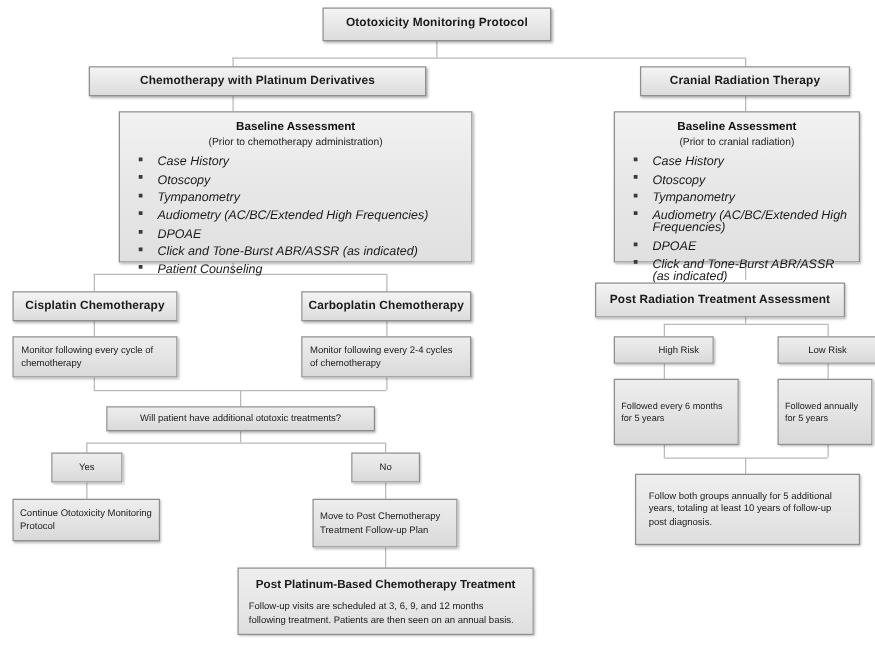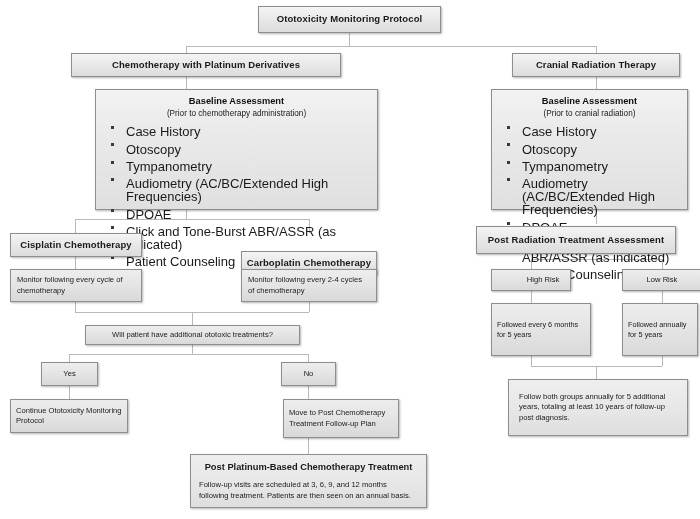--- a/index.html
+++ b/index.html
@@ -75,25 +75,26 @@
     margin-top: 3px;
     margin-bottom: 5px;
     color: #1a1a1a;
   }
   ul.bullets {
     list-style: none;
     margin: 0;
     padding: 0 0 0 6px;
   }
   ul.bullets li {
-    font-size: 13px;
+    font-size: 10px;
     color: #1a1a1a;
     line-height: 1.0;
     padding: 2.2px 0 2.2px 16px;
     position: relative;
+    font-style: italic;
   }
   ul.bullets li::before {
     content: "";
     position: absolute;
     left: 1px;
     top: 3px;
     width: 3px;
     height: 3px;
     background: #3a3a3a;
   }
@@ -204,21 +205,21 @@
   </div>
 
   <div class="node plain" style="left:10px; top:269px; width:132px; height:33px; padding:0 6px;">
     <div class="node-text">Monitor following every cycle of chemotherapy</div>
   </div>
 
   <div class="node" style="left:10px; top:233px; width:132px; height:24px;">
     <div class="title-bold">Cisplatin Chemotherapy</div>
   </div>
 
-  <div class="node" style="left:241px; top:233px; width:136px; height:24px;margin-top:18px;">
+  <div class="node" style="left:241px; top:233px; width:136px; height:24px;">
     <div class="title-bold">Carboplatin Chemotherapy</div>
   </div>
 
   <div class="node plain" style="left:241px; top:269px; width:136px; height:33px; padding:0 6px;">
     <div class="node-text">Monitor following every 2-4 cycles of chemotherapy</div>
   </div>
 
   <div class="node plain" style="left:85px; top:325px; width:215px; height:20px;">
     <div class="node-text">Will patient have additional ototoxic treatments?</div>
   </div>
@@ -228,21 +229,21 @@
   </div>
 
   <div class="node plain" style="left:281px; top:362px; width:55px; height:24px;">
     <div class="node-text">No</div>
   </div>
 
   <div class="node plain" style="left:10px; top:399px; width:118px; height:34px; padding:0 5px;">
     <div class="node-text">Continue Ototoxicity Monitoring Protocol</div>
   </div>
 
-  <div class="node plain" style="left:250px; top:399px; width:116px; height:39px; padding:0 5px;margin-left:33px;">
+  <div class="node plain" style="left:250px; top:399px; width:116px; height:39px; padding:0 5px;">
     <div class="node-text">Move to Post Chemotherapy Treatment Follow-up Plan</div>
   </div>
 
   <div class="node flat" style="left:190px; top:454px; width:237px; height:54px; padding:0 8px;">
     <div class="callout-head">Post Platinum-Based Chemotherapy Treatment</div>
     <div class="callout-body">Follow-up visits are scheduled at 3, 6, 9, and 12 months following treatment.  Patients are then seen on an annual basis.</div>
   </div>
 
   <div class="node" style="left:476px; top:226px; width:200px; height:28px;">
     <div class="title-bold">Post Radiation Treatment Assessment</div>

